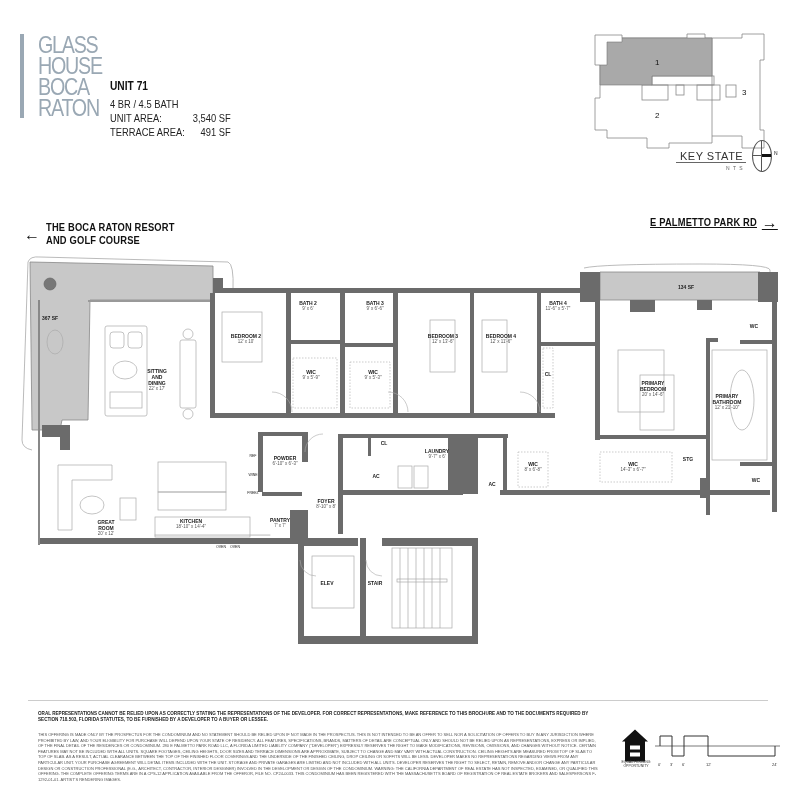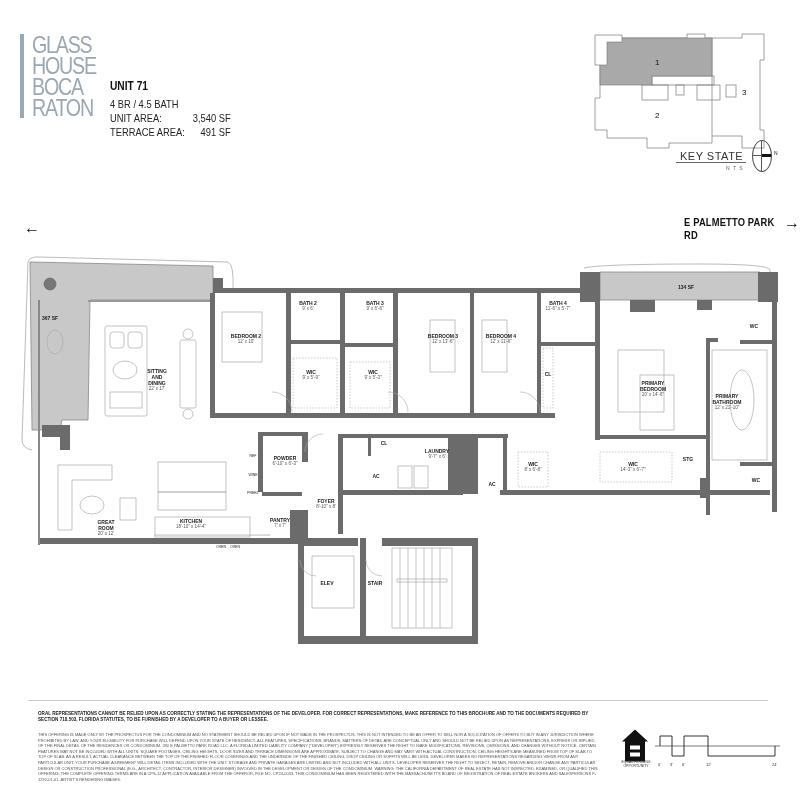--- a/index.html
+++ b/index.html
@@ -1,19 +1,19 @@
 <!DOCTYPE html>
 <html><head>
 <meta charset="utf-8">
 <style>
   html,body{margin:0;padding:0;background:#fff;}
   body{width:800px;height:800px;position:relative;overflow:hidden;font-family:"Liberation Sans",sans-serif;color:#111;}
   .abs{position:absolute;}
   
-  .logo{left:20px;top:34px;border-left:4px solid #9aa8b4;padding-left:8px;}
+  .logo{left:20px;top:34px;border-left:4px solid #9aa8b4;padding-left:14px;}
   .logo div{font-family:"Liberation Sans",sans-serif;font-size:24px;line-height:21px;color:#9aa8b4;font-weight:400;letter-spacing:-1.5px;transform:scaleX(0.82);transform-origin:left;}
   .unit{left:110px;top:79px;}
   .unit .t{font-family:"Liberation Sans",sans-serif;font-weight:700;font-size:12px;transform:scaleX(0.85);transform-origin:left;margin-bottom:4px;}
   .unit .r{font-size:11px;line-height:14px;color:#222;display:flex;transform:scaleX(0.85);transform-origin:left;}
   .unit .r .k{width:92px;}
   .unit .r .v{width:50px;text-align:right;}
   
   .keyplan{left:592px;top:30px;width:178px;height:125px;}
   .kp-label{left:680px;top:150px;font-size:11px;color:#333;letter-spacing:0.5px;}
   .kp-nts{left:726px;top:165px;font-size:5px;color:#666;letter-spacing:1px;}
@@ -80,22 +80,26 @@
 <div class="abs kp-nts">N T S</div>
 <div class="abs compass">
   <div style="position:absolute;left:8px;top:0;width:1px;height:30px;background:#555;"></div>
   <div style="position:absolute;left:0;top:14px;width:18px;height:1px;background:#555;"></div>
   <div style="position:absolute;left:9px;top:13px;width:9px;height:3px;background:#111;"></div>
 </div>
 <div class="abs" style="left:774px;top:150px;font-size:5px;">N</div>
 
 <div class="abs" style="left:24px;top:221px;display:flex;align-items:center;">
   <span class="arrow" style="margin-right:6px;">←</span>
-</div>
-<div class="abs" style="left:684px;top:216px;display:flex;align-items:flex-start;">
+  <div>
+    <div class="dir">THE BOCA RATON RESORT</div>
+    <div class="dir">AND GOLF COURSE</div>
+  </div>
+</div>
+<div class="abs" style="left:650px;top:216px;display:flex;align-items:flex-start;text-decoration:underline;">
   <span class="dir">E PALMETTO PARK RD</span>
   <span class="arrow" style="margin-left:-14px;">→</span>
 </div>
 
 <svg class="abs plan" viewBox="0 250 800 450" width="800" height="450">
 
   <g fill="none" stroke="#aaa" stroke-width="0.8">
     <path d="M28,262 Q30,256 40,257 L228,262 Q234,264 233,290"></path>
     <path d="M28,262 L22,440 Q22,448 32,450"></path>
     <path d="M584,268 Q600,264 700,264 Q770,264 770,270 L770,285"></path>

